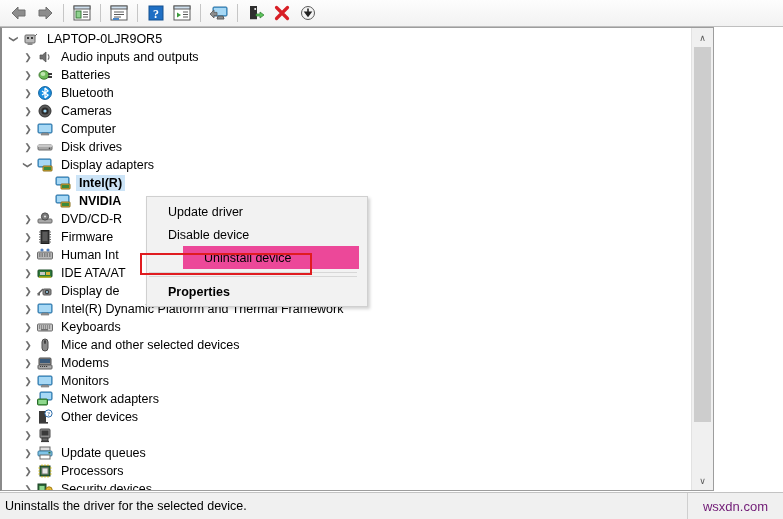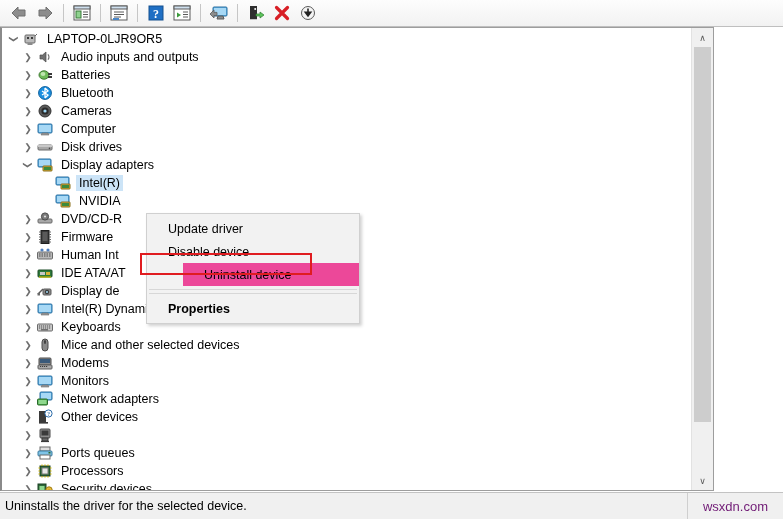--- a/index.html
+++ b/index.html
@@ -109,21 +109,21 @@
   .row.selected .selbg {
     position: absolute;
     left: 38px;
     top: 0;
     height: 18px;
     background: #cce4f7;
     z-index: -1;
   }
   .lvl0 { padding-left: 4px; }
   .lvl1 { padding-left: 18px; }
-  .lvl2 { padding-left: 36px; }
+  .lvl2 { padding-left: 36px; font-weight: bold; }
 
   
   #vscroll {
     position: absolute;
     right: 0px;
     top: 0px;
     width: 21px;
     height: 100%;
     background: #f0f0f0;
     border-left: 1px solid #e2e2e2;
@@ -147,26 +147,26 @@
     width: 17px;
     height: 375px;
     background: #cdcdcd;
     cursor: default;
   }
 
   
   #ctxmenu {
     position: absolute;
     left: 144px;
-    top: 185px;
+    top: 168px;
     width: 212px;
     background: #f2f2f2;
     border: 1px solid #d0d0d0;
     box-shadow: 2px 2px 3px rgba(0,0,0,0.18);
-    padding: 3px 0 3px 0;
+    padding: 3px 8px 3px 0;
     z-index: 50;
   }
   .mi {
     height: 23px;
     display: flex;
     align-items: center;
     padding-left: 21px;
     font-size: 12.5px;
     color: #000;
     cursor: default;
@@ -576,21 +576,21 @@
       <div class="row lvl1">
         <span class="twisty">❯</span>
         <span class="ico">
           <svg width="16" height="16" viewBox="0 0 16 16">
             <rect x="3" y="2" width="10" height="4" fill="#dedede" stroke="#6a6a6a"></rect>
             <rect x="1" y="6" width="14" height="5" rx="1" fill="#7fc4e8" stroke="#3a7a9e"></rect>
             <rect x="3" y="10" width="10" height="4" fill="#ffffff" stroke="#6a6a6a"></rect>
             <rect x="11.5" y="7" width="2" height="1.5" fill="#2a6a2a"></rect>
           </svg>
         </span>
-        <span class="lbl">Ports queues</span>
+        <span class="lbl">Update queues</span>
       </div>
       <div class="row lvl1">
         <span class="twisty">❯</span>
         <span class="ico">
           <svg width="16" height="16" viewBox="0 0 16 16">
             <rect x="3" y="3" width="10" height="10" fill="#2e6a3a" stroke="#1a3f22"></rect>
             <rect x="5" y="5" width="6" height="6" fill="#e8e8e8" stroke="#7a7a7a"></rect>
             <path d="M5,1.5 v1.5 M8,1.5 v1.5 M11,1.5 v1.5 M5,13 v1.5 M8,13 v1.5 M11,13 v1.5 M1.5,5 h1.5 M1.5,8 h1.5 M1.5,11 h1.5 M13,5 h1.5 M13,8 h1.5 M13,11 h1.5" stroke="#c8b000" stroke-width="1.1"></path>
           </svg>
         </span>

